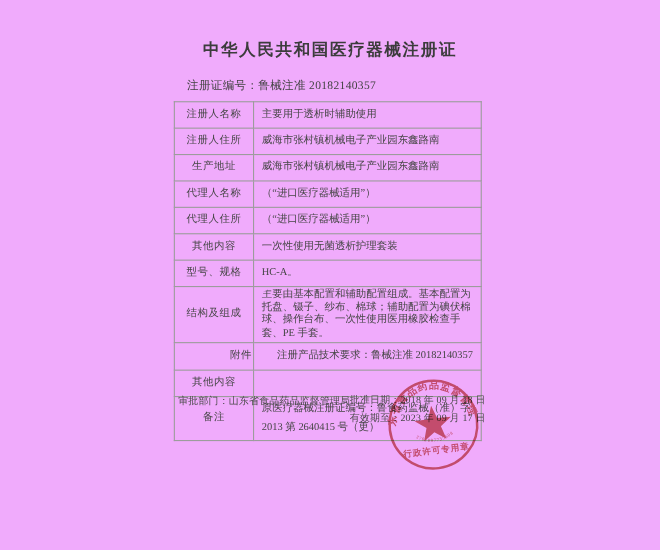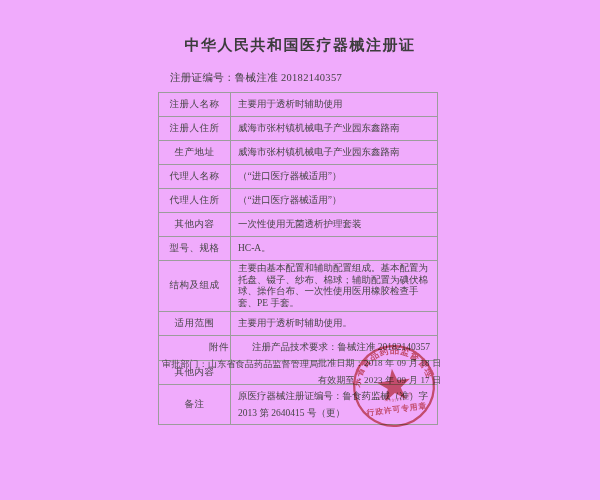--- a/index.html
+++ b/index.html
@@ -89,24 +89,20 @@
       <td class="val">一次性使用无菌透析护理套装</td>
     </tr>
     <tr class="h19">
       <td class="lbl">型号、规格</td>
       <td class="val">HC-A。</td>
     </tr>
     <tr class="h35">
       <td class="lbl">结构及组成</td>
       <td class="val">主要由基本配置和辅助配置组成。基本配置为托盘、镊子、纱布、棉球；辅助配置为碘伏棉球、操作台布、一次性使用医用橡胶检查手套、PE 手套。</td>
     </tr>
-    <tr class="h19">
-      <td class="lbl">适用范围</td>
-      <td class="val">主要用于透析时辅助使用。</td>
-    </tr>
     <tr class="h20">
       <td class="lbl">附件</td>
       <td class="val">注册产品技术要求：鲁械注准 20182140357</td>
     </tr>
     <tr class="h19">
       <td class="lbl">其他内容</td>
       <td class="val"></td>
     </tr>
     <tr class="h35 remark">
       <td class="lbl">备注</td>

